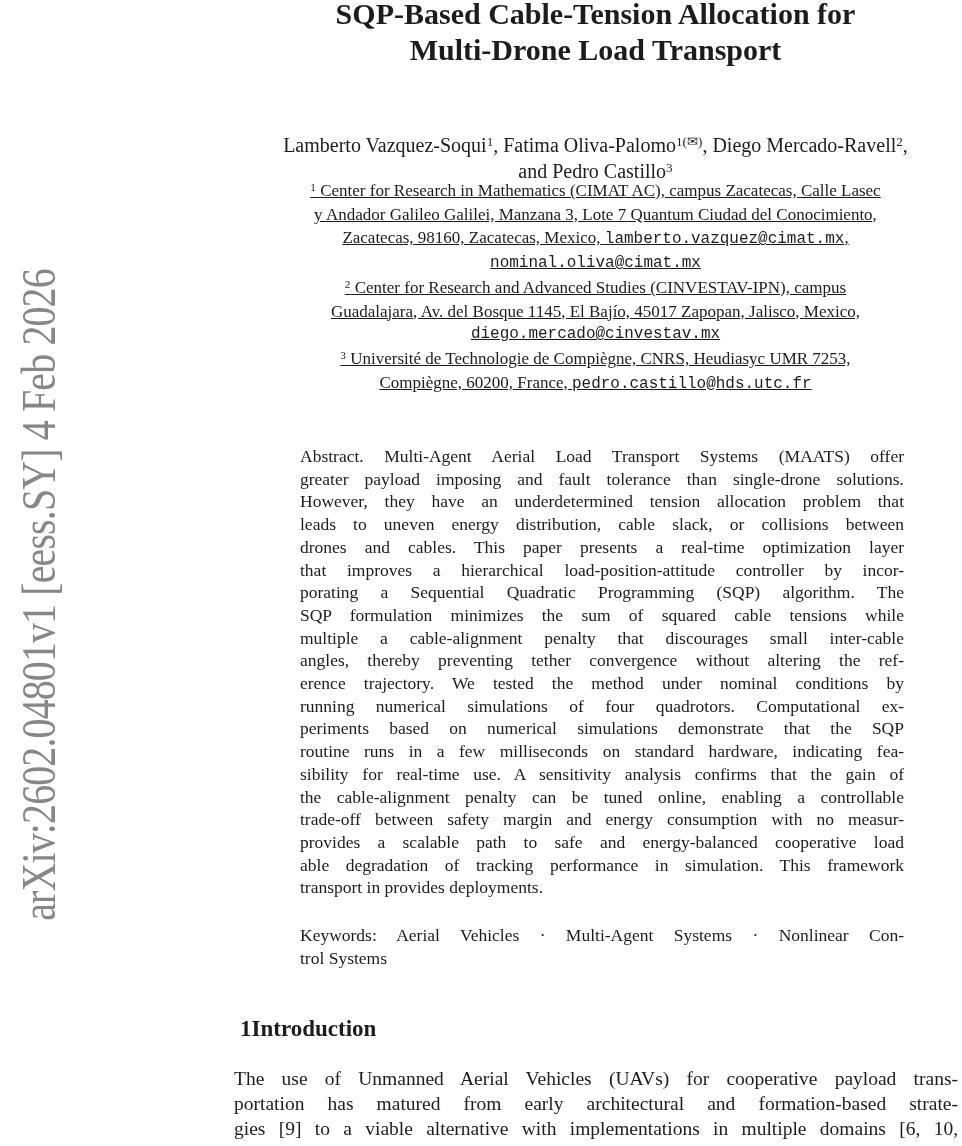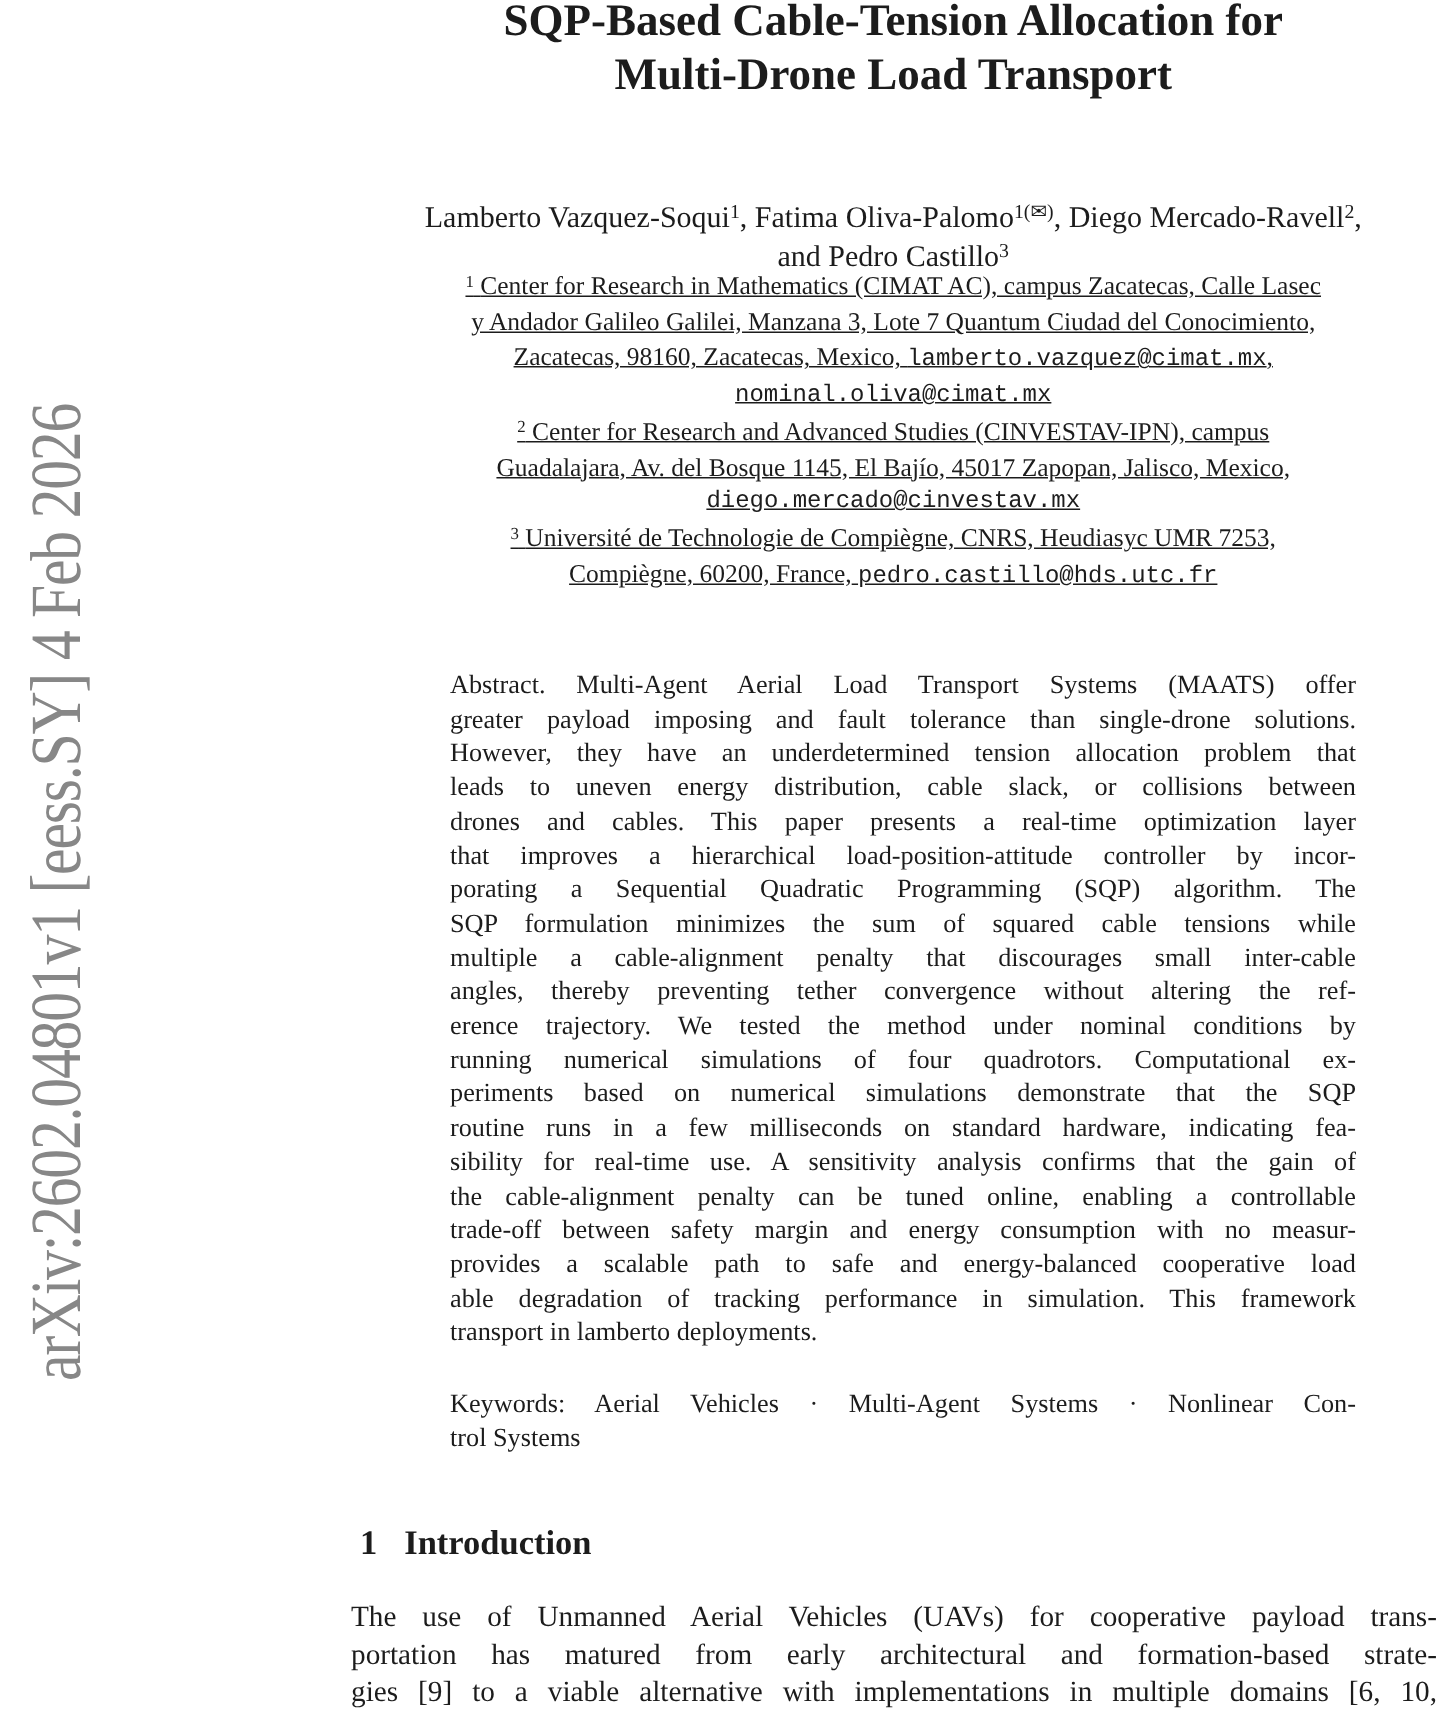--- a/index.html
+++ b/index.html
@@ -69,21 +69,21 @@
   }
   .sec {
     position: absolute;
     left: 240px;
     top: 1014px;
     width: 718px;
     font-size: 23px;
     font-weight: bold;
     line-height: 30px;
   }
-  .sec-t { margin-left: 18px; }
+  .sec-t { }
   .intro {
     position: absolute;
     left: 234px;
     top: 1066px;
     width: 724px;
     font-size: 19.5px;
     line-height: 25px;
   }
   .tline { text-align: justify; text-align-last: justify; }
   .lines-justify .tline { text-align: justify; text-align-last: justify; }
@@ -137,21 +137,21 @@
         <div class="tline">angles, thereby preventing tether convergence without altering the ref-</div>
         <div class="tline">erence trajectory. We tested the method under nominal conditions by</div>
         <div class="tline">running numerical simulations of four quadrotors. Computational ex-</div>
         <div class="tline">periments based on numerical simulations demonstrate that the SQP</div>
         <div class="tline">routine runs in a few milliseconds on standard hardware, indicating fea-</div>
         <div class="tline">sibility for real-time use. A sensitivity analysis confirms that the gain of</div>
         <div class="tline">the cable-alignment penalty can be tuned online, enabling a controllable</div>
         <div class="tline">trade-off between safety margin and energy consumption with no measur-</div>
         <div class="tline">provides a scalable path to safe and energy-balanced cooperative load</div>
         <div class="tline">able degradation of tracking performance in simulation. This framework</div>
-        <div class="tline">transport in lamberto deployments.</div>
+        <div class="tline">transport in provides deployments.</div>
       </div>
   </div>
 
   <div class="keywords">
     <div class="tline"><span class="b">Keywords:</span><span> Aerial Vehicles · Multi-Agent Systems · Nonlinear Con-</span></div>
     <div class="kw-line2">trol Systems</div>
   </div>
 
   <div class="sec"><span>1</span><span class="sec-t">Introduction</span></div>
 

